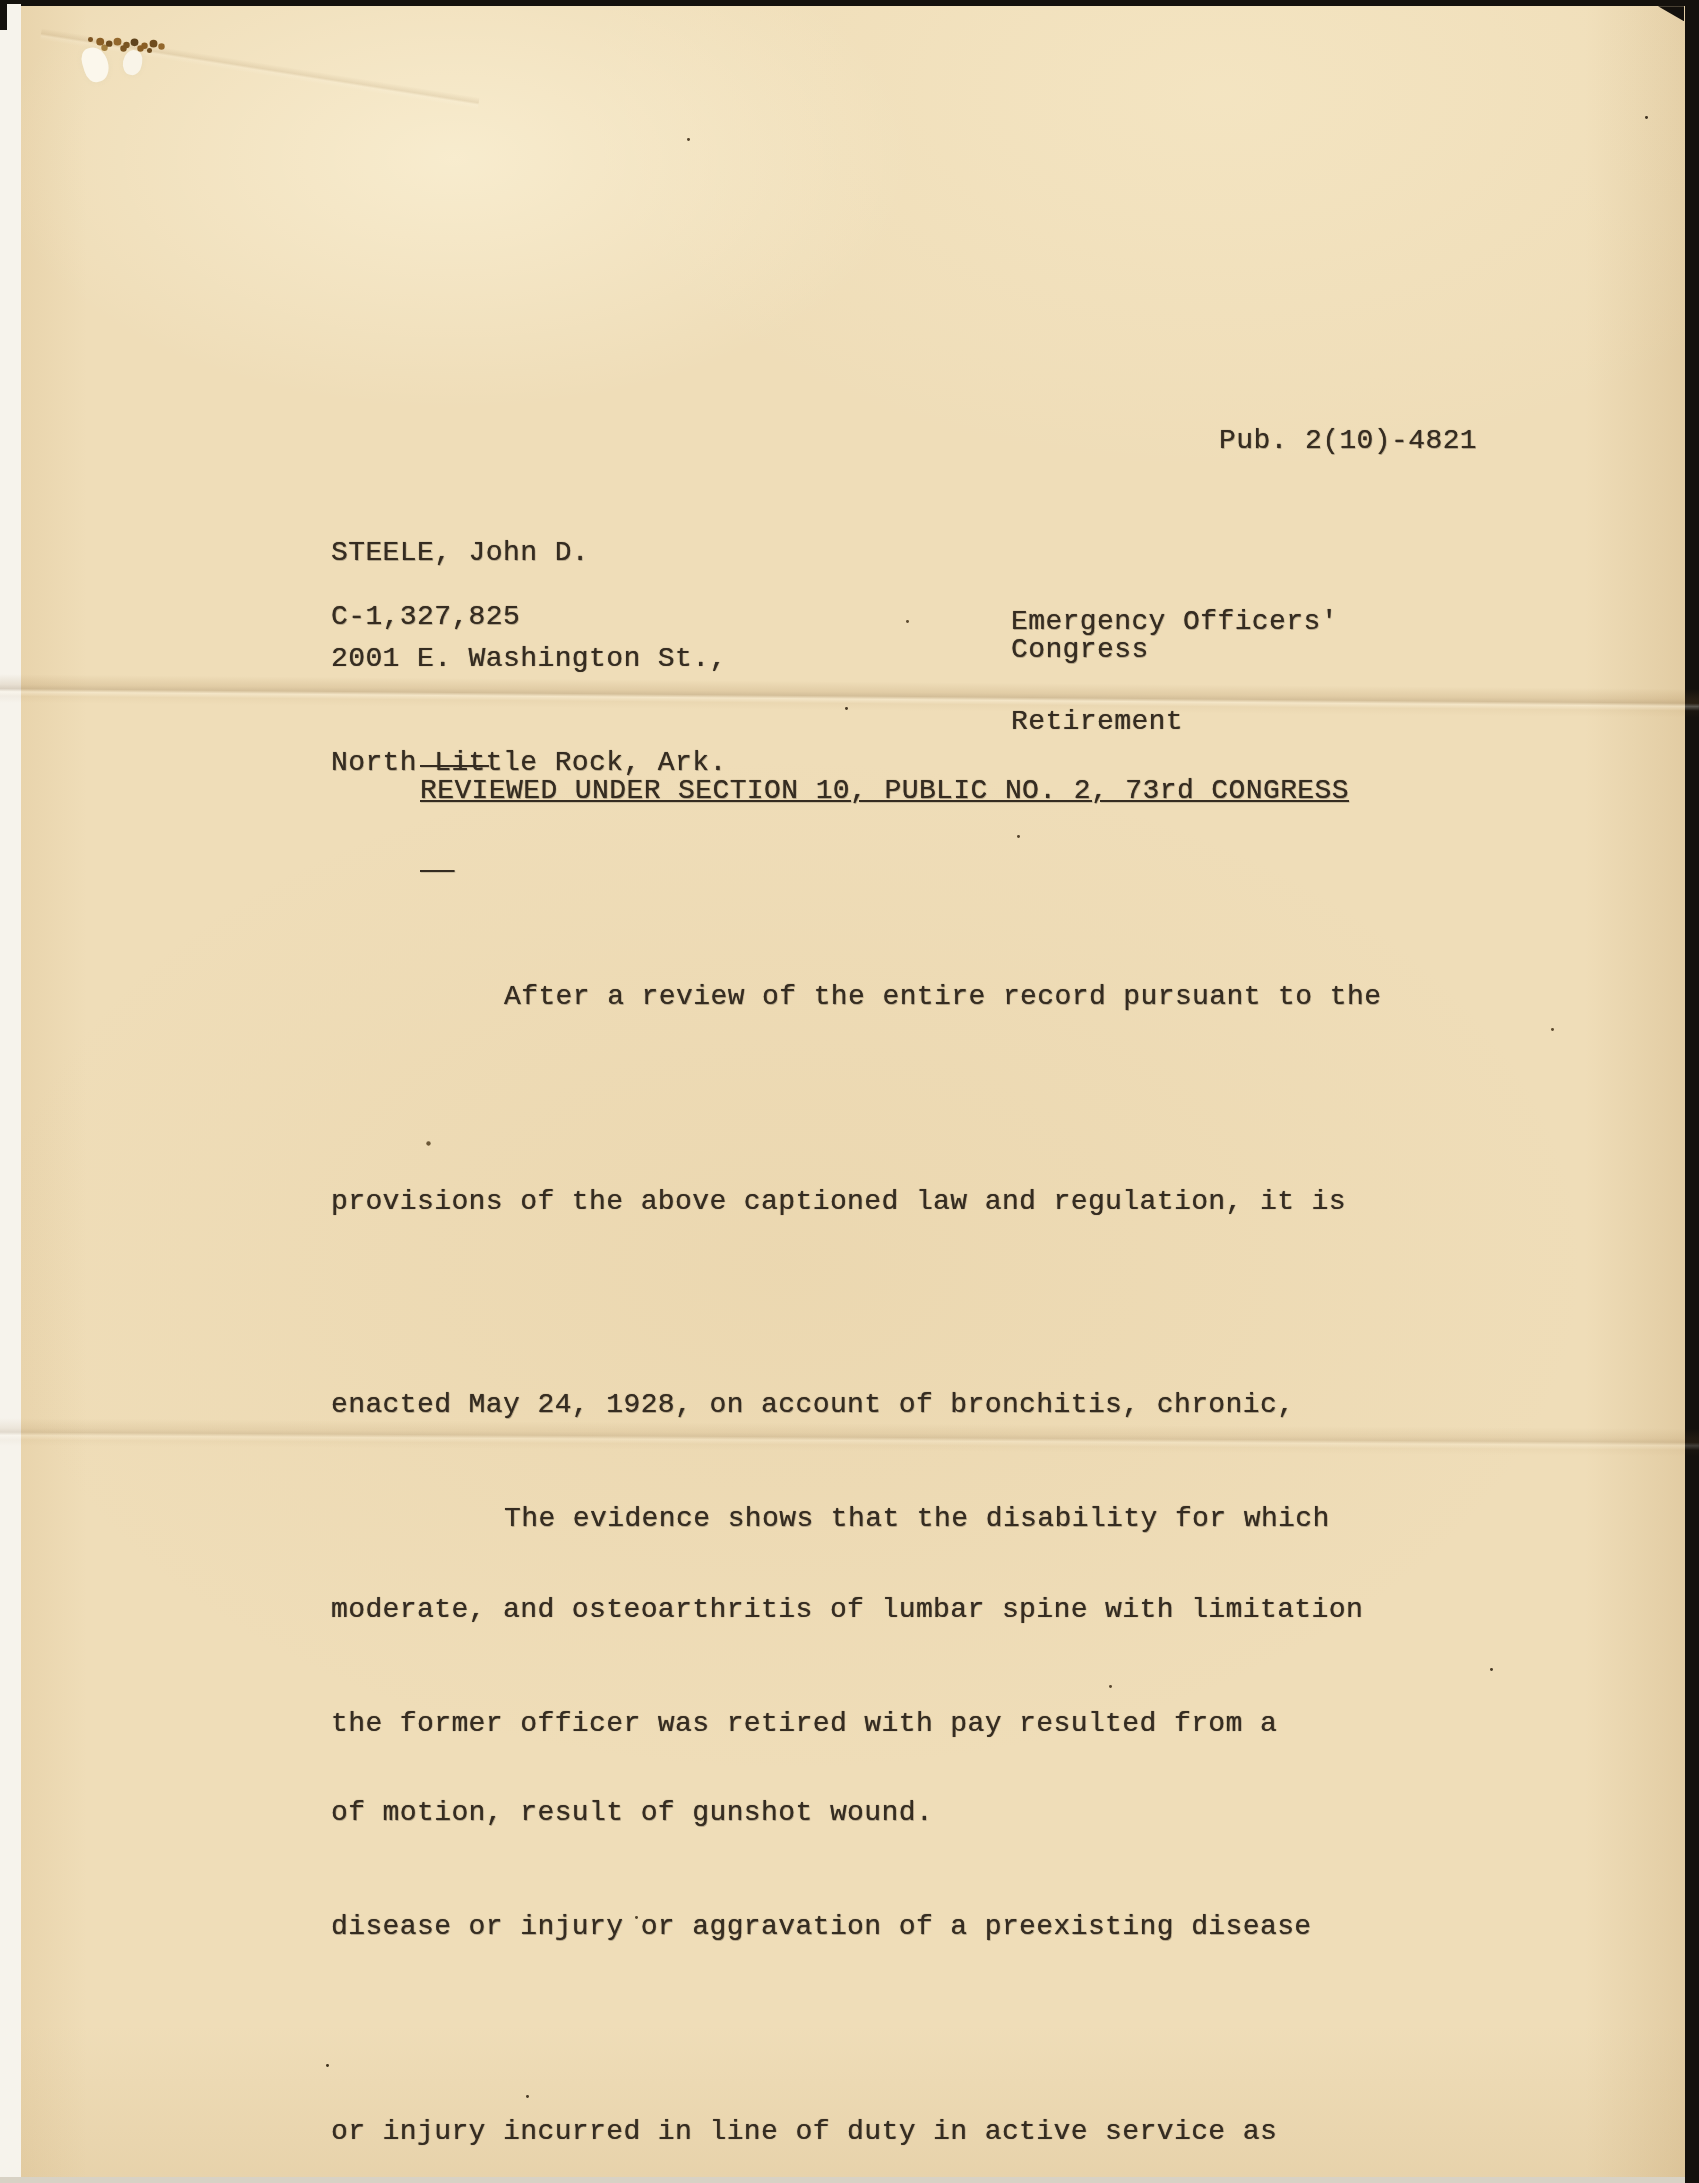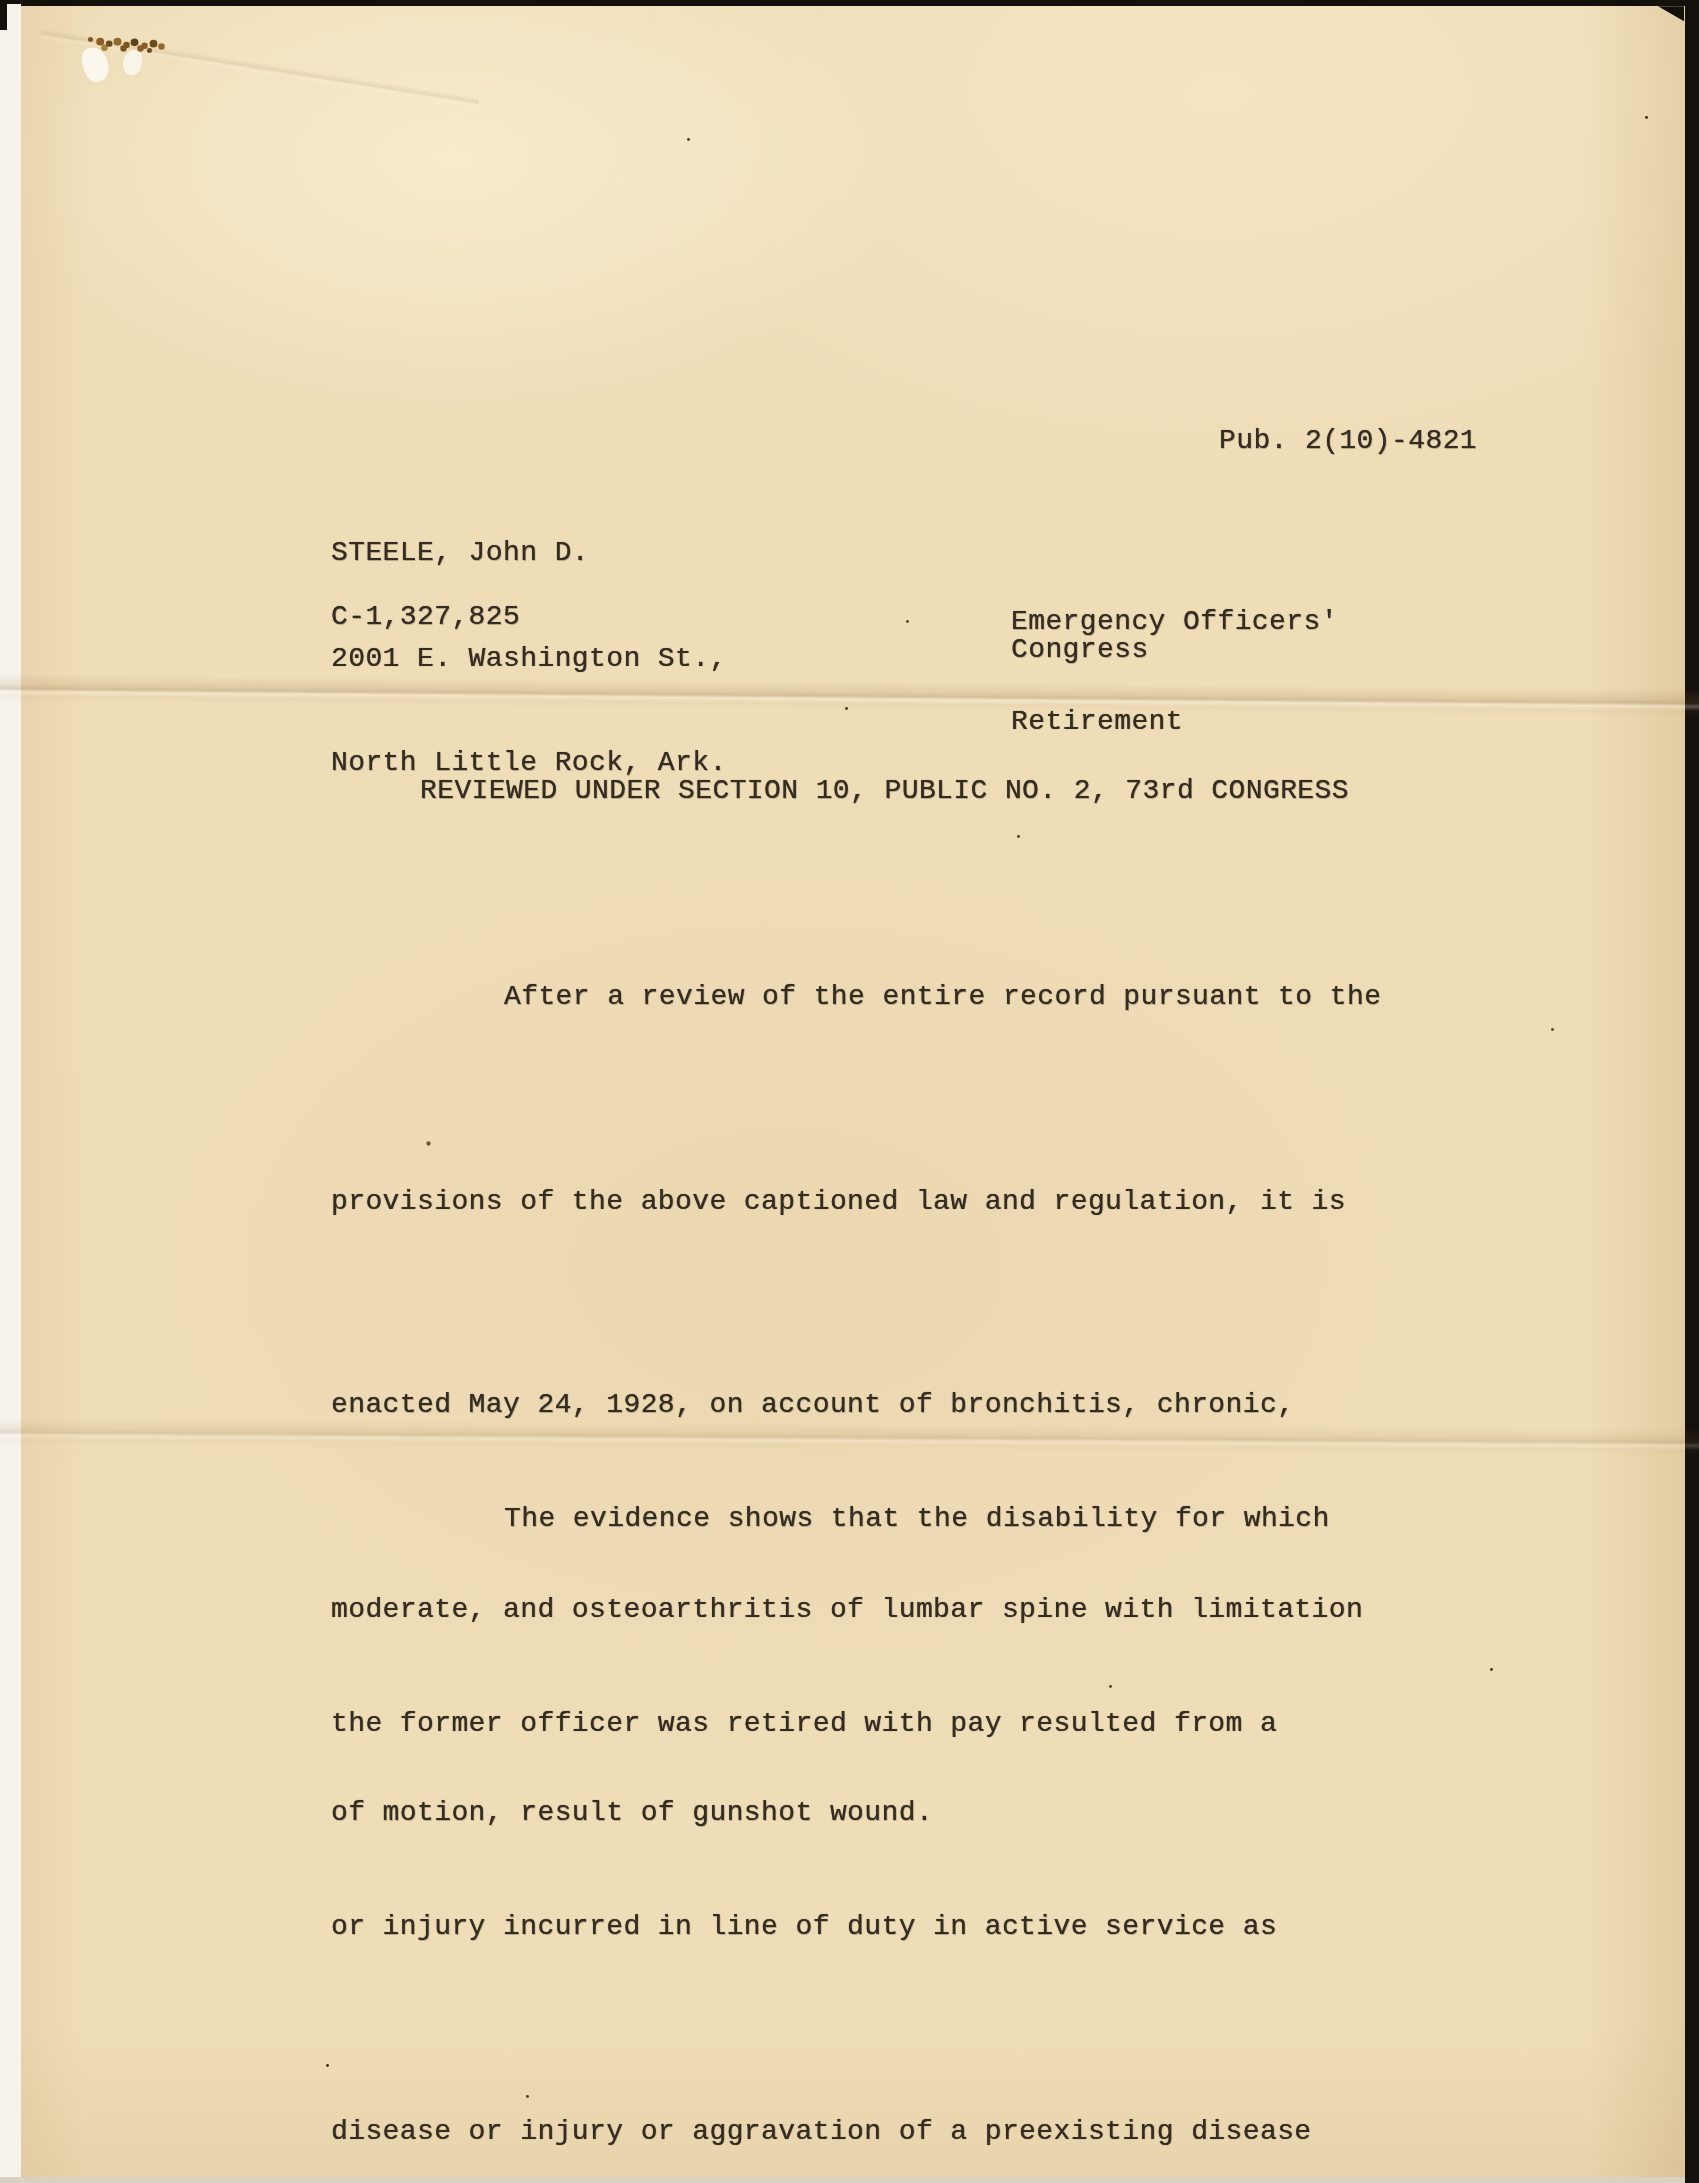--- a/index.html
+++ b/index.html
@@ -49,21 +49,21 @@
       427px 1142px 0 0.7px #6b5737,845px 707px 0 0 #4a3c28,1551px 1028px 0 0 #5d4b30,
       526px 2095px 0 0 #4a3c28,326px 2064px 0 0 #42351f,1109px 1685px 0 0 #5a4930,
       1490px 1668px 0 0 #4a3c28,635px 1916px 0 0 #53432c,906px 620px 0 0 #5d4b30;}
   .t{position:absolute;color:#352c21;font-size:28px;letter-spacing:0.4px;white-space:pre;
     text-shadow:0 0 0.9px rgba(53,44,33,0.8),0.7px 0.7px 0.6px rgba(53,44,33,0.25);}
   .pub{left:1219px;top:426px;line-height:30px;}
   .address{left:331px;top:465px;line-height:35px;}
   .subject{left:1011px;top:539px;line-height:33px;}
   .casenum{left:331px;top:602px;line-height:30px;}
   .entitled{left:1011px;top:635px;line-height:30px;}
-  .heading{left:420px;top:703px;line-height:35px;}
+  .heading{left:420px;top:703px;line-height:35px;text-decoration:underline;}
   .para1{left:331px;top:827px;line-height:68px;}
   .para2{left:331px;top:1349px;line-height:68px;}
   .indent{padding-left:173px;}
   .line:nth-child(even){transform:translateY(0.7px);}
 </style>
 </head>
 <body>
 
 <div class="scan">
   <div class="left-strip"></div>
@@ -106,21 +106,21 @@
     <div class="line indent">After a review of the entire record pursuant to the</div>
     <div class="line">provisions of the above captioned law and regulation, it is</div>
     <div class="line">enacted May 24, 1928, on account of bronchitis, chronic,</div>
     <div class="line">moderate, and osteoarthritis of lumbar spine with limitation</div>
     <div class="line">of motion, result of gunshot wound.</div>
   </div>
 
   <div class="t para2">
     <div class="line indent">The evidence shows that the disability for which</div>
     <div class="line">the former officer was retired with pay resulted from a</div>
+    <div class="line">disease or injury or aggravation of a preexisting disease</div>
     <div class="line">or injury incurred in line of duty in active service as</div>
-    <div class="line">disease or injury or aggravation of a preexisting disease</div>
     
     
     
     
   </div>
 </div>
 
 
 </body></html>

